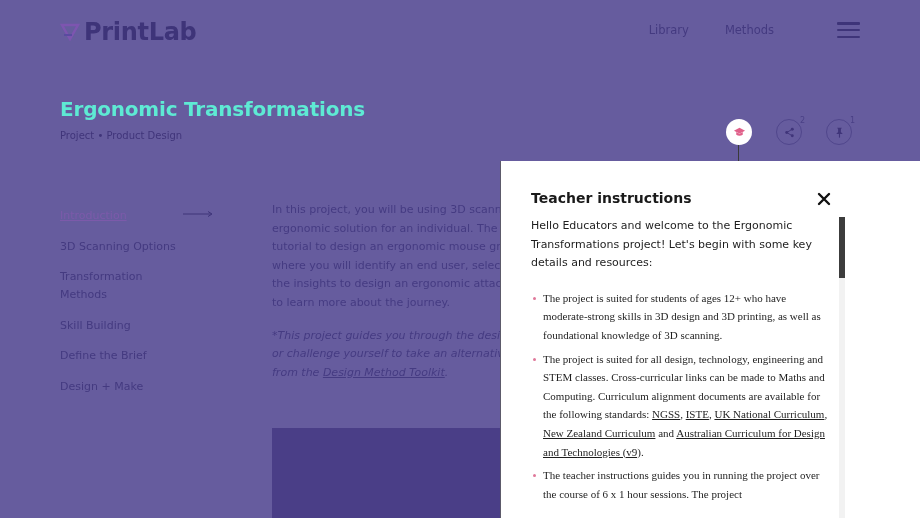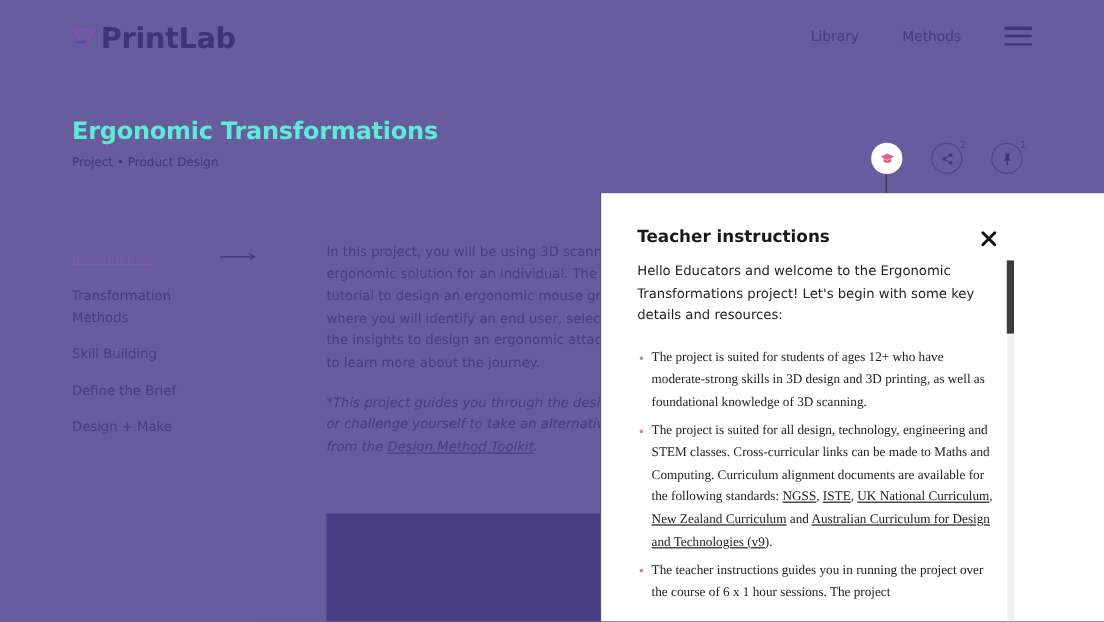--- a/index.html
+++ b/index.html
@@ -11,21 +11,21 @@
     color: #40357a;
   }
   .page { position: absolute; inset: 0; }
 
   
   .logo { position: absolute; left: 60px; top: 18px; display: flex; align-items: center; gap: 4px; }
   .logo svg { width: 20px; height: 18px; }
   .logo-text { font-size: 24px; font-weight: bold; color: #3e3479; letter-spacing: -0.3px; }
   .nav { position: absolute; top: 22px; right: 60px; display: flex; align-items: center; }
   .nav-link { font-size: 11.5px; color: #443a80; margin-right: 36px; }
-  .nav-link.methods { margin-right: 36px; text-align: center; }
+  .nav-link.methods { margin-right: 63px; text-align: center; }
   .hamburger { width: 23px; height: 16px; display: flex; flex-direction: column; justify-content: space-between; cursor: pointer; }
   .hamburger span { display: block; height: 2.5px; background: #3e3479; border-radius: 1px; }
 
   
   .title { position: absolute; left: 60px; top: 97px; font-size: 20px; font-weight: bold; color: #5eead4; letter-spacing: -0.2px; }
   .subtitle { position: absolute; left: 60px; top: 130px; font-size: 10px; color: #40357a; }
 
   
   .icon-btn { position: absolute; width: 26px; height: 26px; border-radius: 50%; display: flex; align-items: center; justify-content: center; }
   .icon-btn.teacher { left: 726px; top: 119px; background: #ffffff; }
@@ -108,20 +108,21 @@
   <div class="icon-btn pin">
     <svg viewBox="0 0 14 14">
       <path d="M4.5 2 L9.5 2 L8.5 3.5 L8.5 6.5 L10.5 8.5 L3.5 8.5 L5.5 6.5 L5.5 3.5 Z" fill="#40357a"></path>
       <path d="M7 8.5 L7 12.5" stroke="#40357a" stroke-width="1.2"></path>
     </svg>
     <span class="badge-count">1</span>
   </div>
 
   <div class="side-nav">
     <div class="side-item active">Introduction</div>
+    <div class="side-item">3D Scanning Options</div>
     <div class="side-item">Transformation Methods</div>
     <div class="side-item">Skill Building</div>
     <div class="side-item">Define the Brief</div>
     <div class="side-item">Design + Make</div>
   </div>
   <svg class="arrow" viewBox="0 0 30 6">
     <path d="M0 3 L28 3" stroke="#3e3479" stroke-width="1"></path>
     <path d="M25 0.5 L29 3 L25 5.5" stroke="#3e3479" stroke-width="1" fill="none"></path>
   </svg>
 

